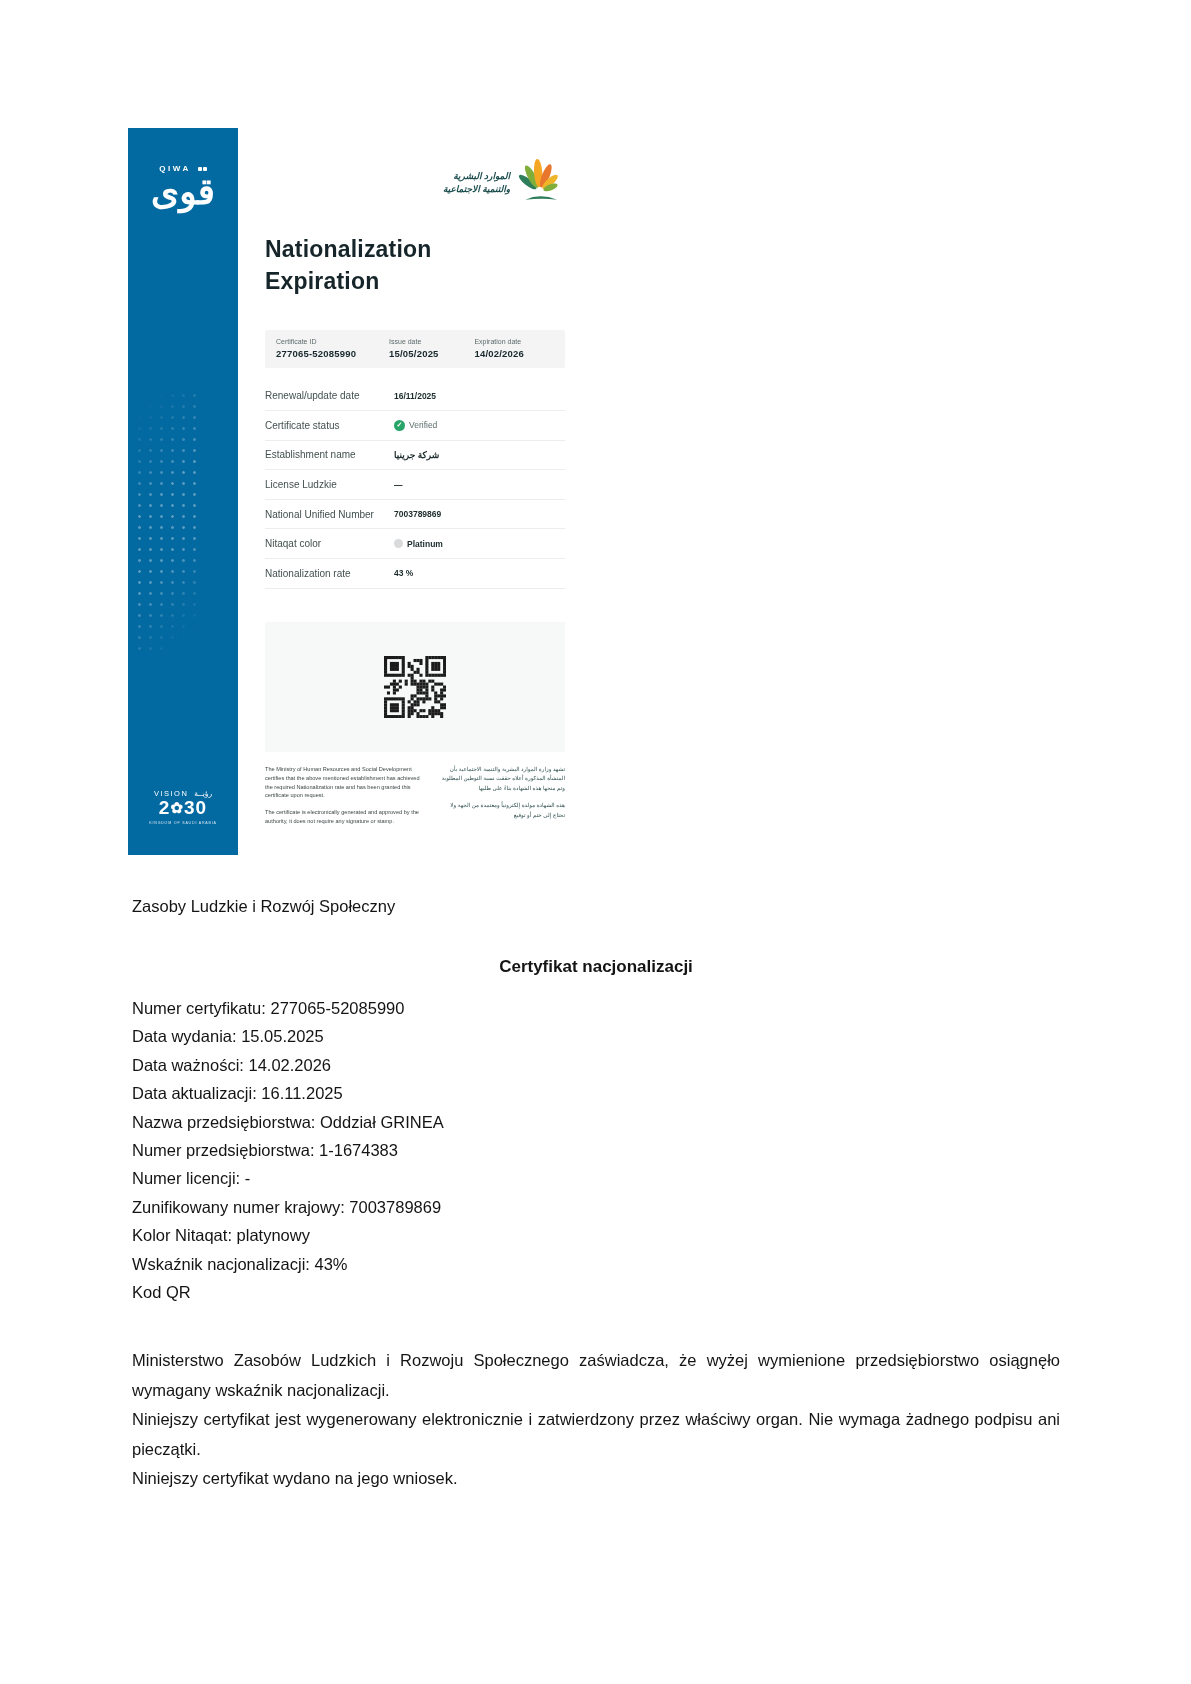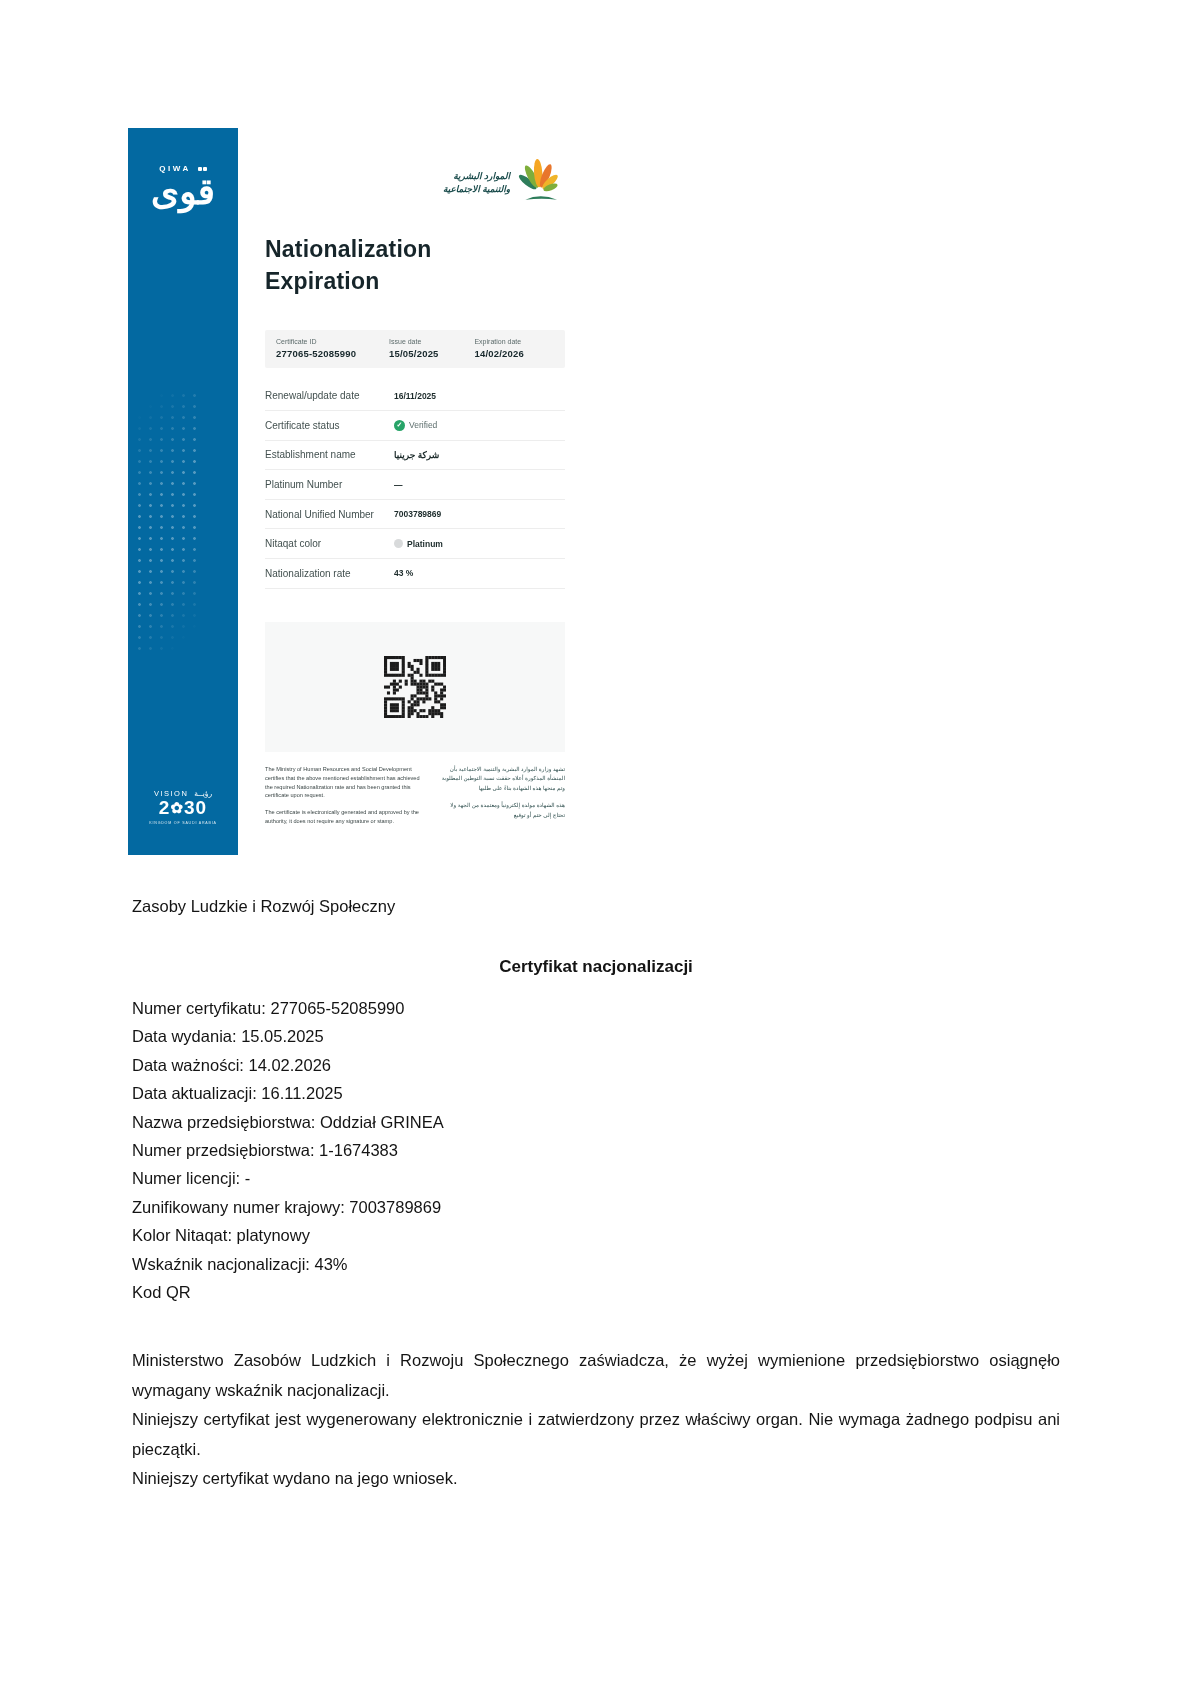--- a/index.html
+++ b/index.html
@@ -156,21 +156,21 @@
           <span class="cvalue status">
             <span class="badge">✓</span>
             <span>Verified</span>
           </span>
         </div>
         <div class="crow">
           <span class="clabel">Establishment name</span>
           <span class="cvalue arabic">شركة جرينيا</span>
         </div>
         <div class="crow">
-          <span class="clabel">Platinum Number</span>
+          <span class="clabel">License Ludzkie</span>
           <span class="cvalue">—</span>
         </div>
         <div class="crow">
           <span class="clabel">National Unified Number</span>
           <span class="cvalue">7003789869</span>
         </div>
         <div class="crow">
           <span class="clabel">Nitaqat color</span>
           <span class="cvalue">
             <span class="dot"></span>

